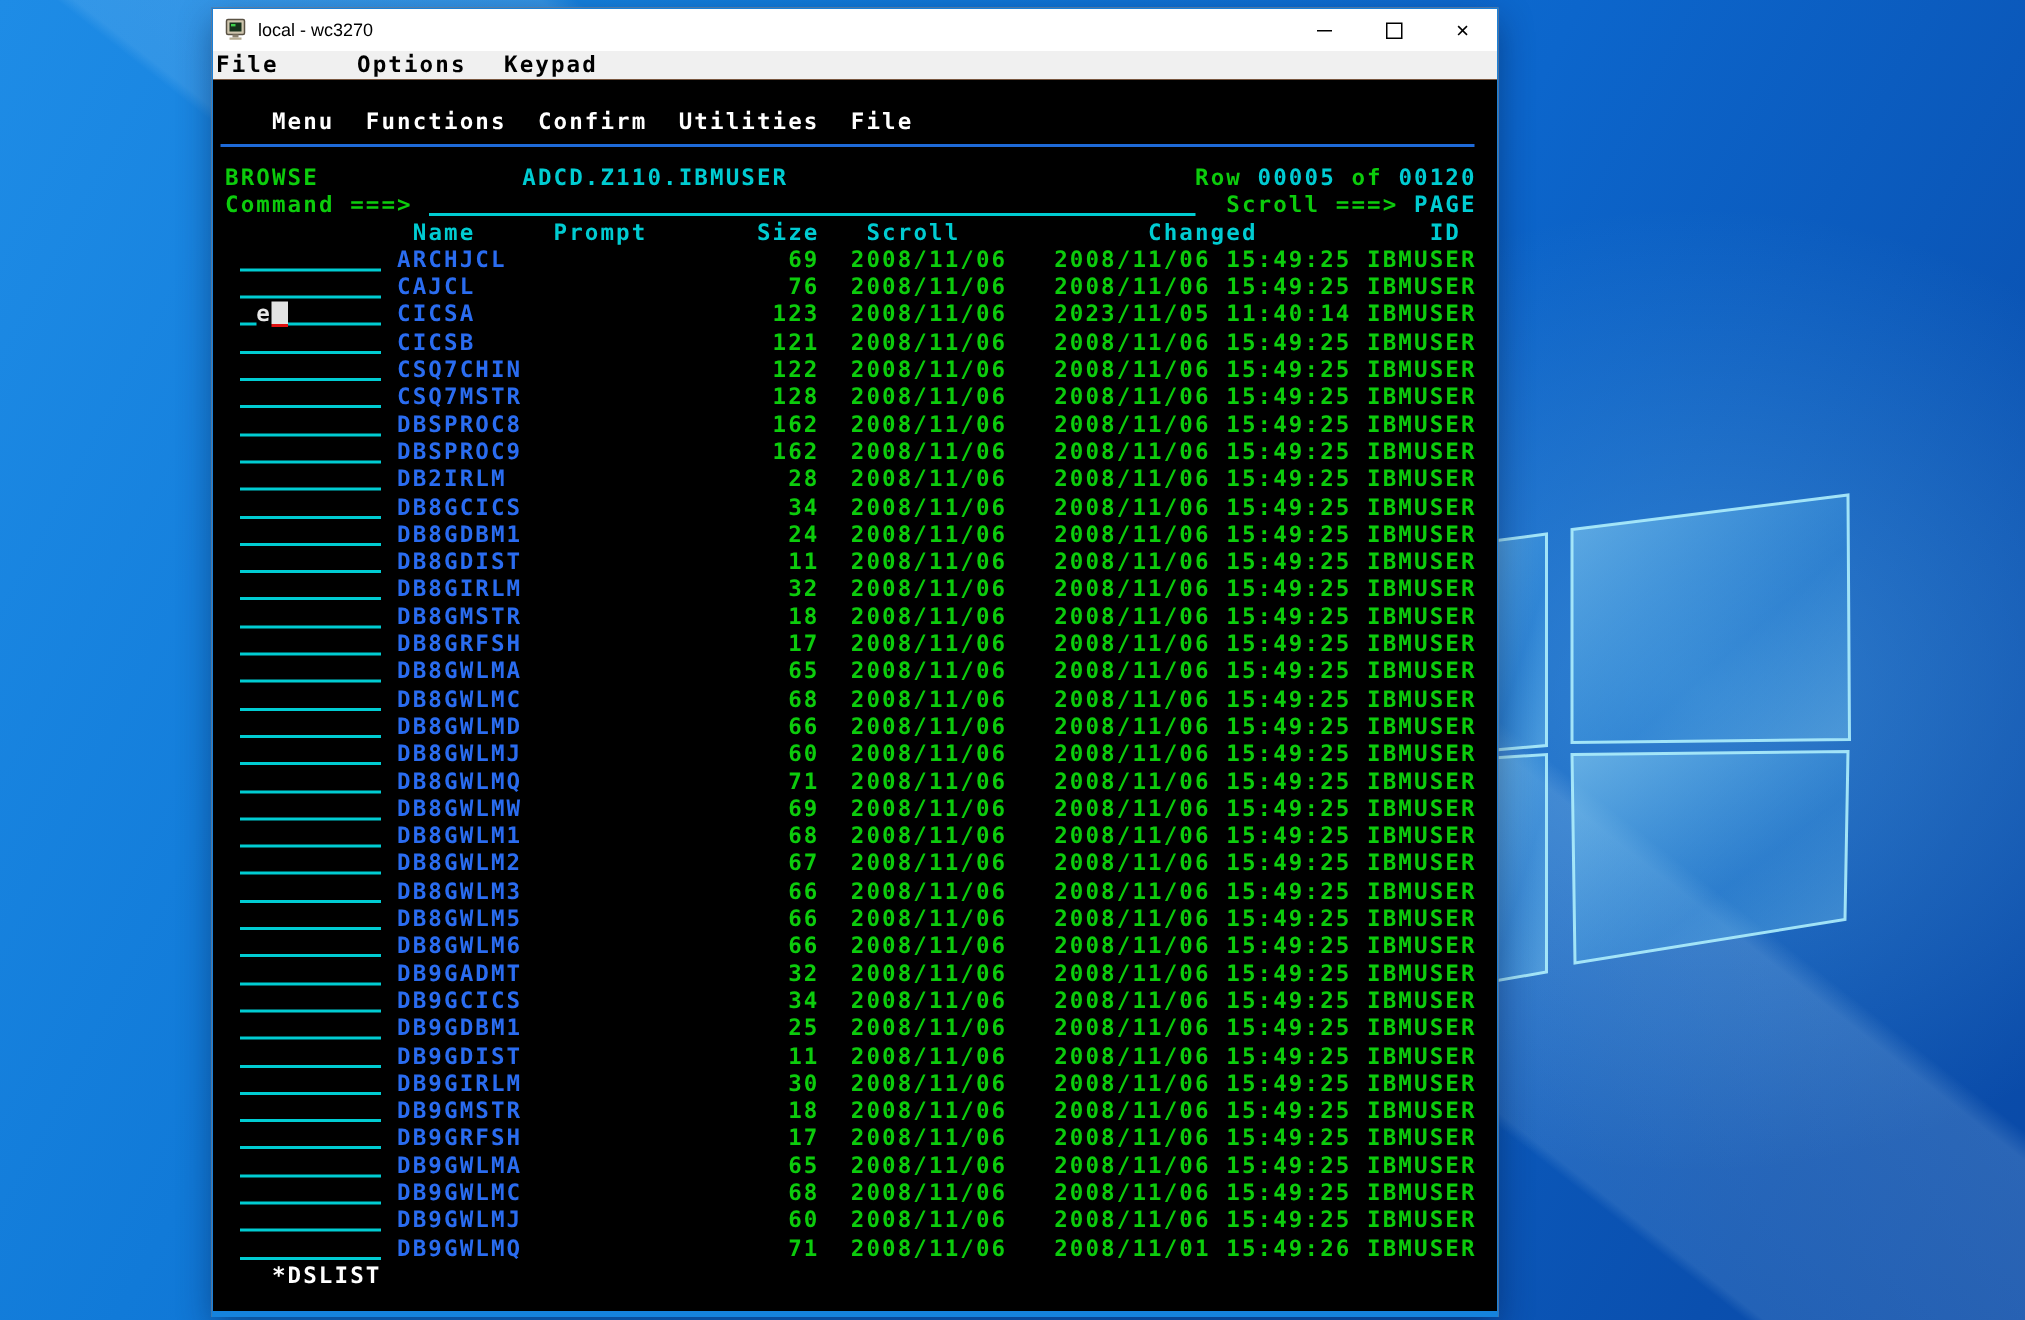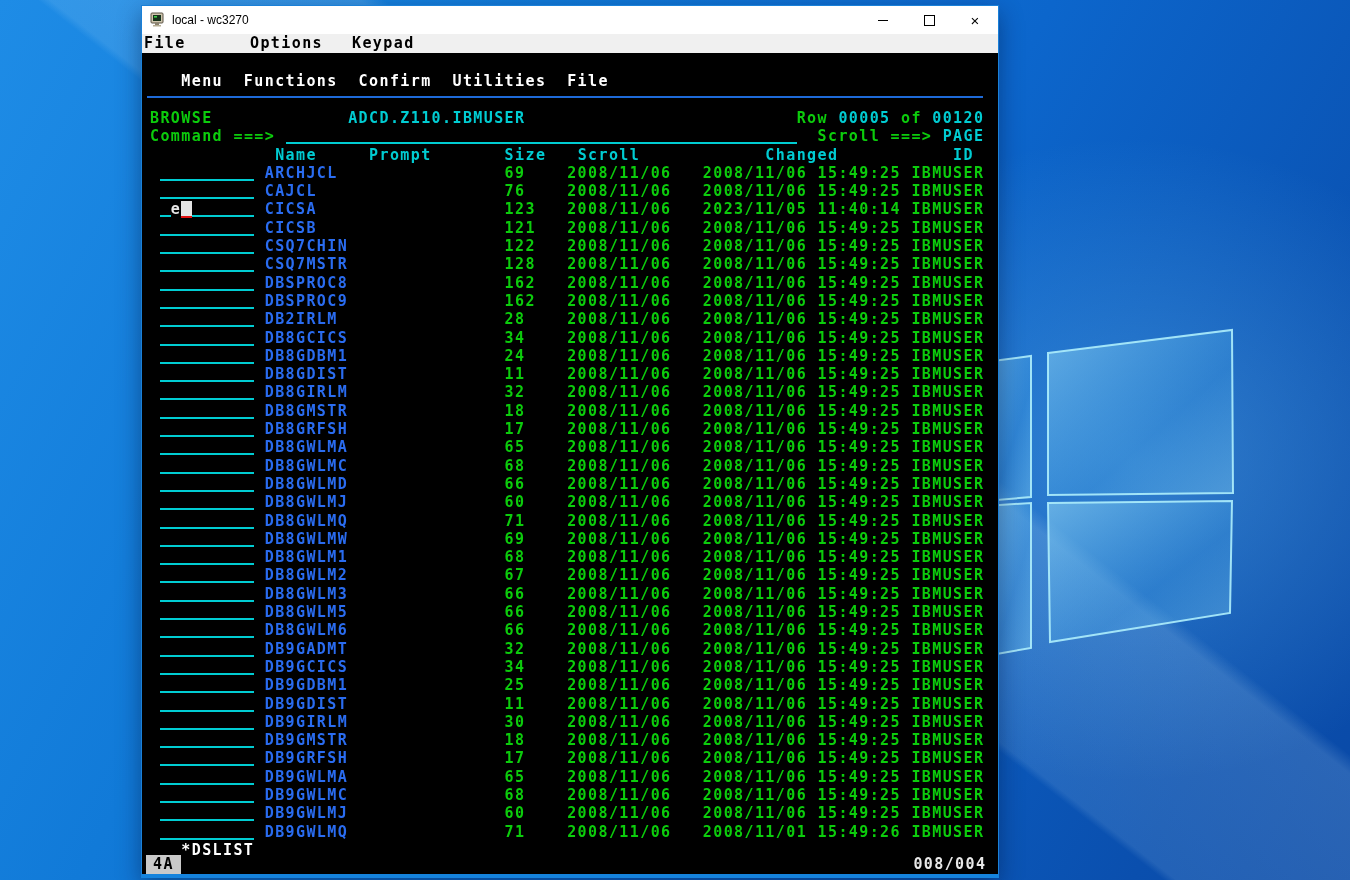--- a/index.html
+++ b/index.html
@@ -45,21 +45,21 @@
   .ufield{position:absolute;height:2px;background:#00ccd2;}
   .cmd-line{top:calc(var(--oy) + 4*var(--rh) + 15px);
             left:calc(var(--ox) + 13*var(--cw));width:calc(49*var(--cw));}
   .trow{position:absolute;left:0;right:0;height:18.3px;
         top:calc(var(--oy) + var(--r)*var(--rh));}
   .trow span{position:absolute;top:0;white-space:pre;}
   .sel-underline{position:absolute;top:15px;height:2px;background:#00ccd2;
         left:calc(var(--ox) + 1*var(--cw));width:calc(9*var(--cw));}
   .seg{position:absolute;top:15px;height:2px;background:#00ccd2;}
   .col-name{left:calc(var(--ox) + 11*var(--cw));color:#2a6cf0;}
-  .col-size{left:calc(var(--ox) + 34*var(--cw));width:calc(4*var(--cw));text-align:left;color:#0ccc0c;}
+  .col-size{left:calc(var(--ox) + 34*var(--cw));width:calc(4*var(--cw));text-align:right;color:#0ccc0c;}
   .col-created{left:calc(var(--ox) + 40*var(--cw));color:#0ccc0c;}
   .col-changed{left:calc(var(--ox) + 53*var(--cw));color:#0ccc0c;}
   .col-id{left:calc(var(--ox) + 73*var(--cw));color:#0ccc0c;}
   .cursor-block{position:absolute;top:1px;height:15px;width:calc(1*var(--cw));background:#e4e4e4;}
   .cursor-red{position:absolute;top:16px;height:2px;width:calc(1*var(--cw));background:#e01010;}
   .typed{color:#e8e8e8;}
   .oia{position:absolute;left:2px;right:2px;top:802px;height:20px;}
   .oia-status{position:absolute;left:2px;top:0;height:19px;line-height:19px;
       background:#c9c9c9;color:#000;padding:0 7px;}
   .oia-cursorpos{position:absolute;left:calc(var(--ox) + 73*var(--cw));top:0;line-height:19px;color:#e8e8e8;}
@@ -104,22 +104,22 @@
           <span class="glyph-max"></span>
         </div>
       <div class="cap-btn">
           <span>×</span>
         </div>
     </div>
   </div>
 
   <div class="menubar">
     <span class="mi" style="left:2px">File</span>
-    <span class="mi" style="left:108px">Options</span>
-    <span class="mi" style="left:210px">Keypad</span>
+    <span class="mi" style="left:96px">Options</span>
+    <span class="mi" style="left:194px">Keypad</span>
   </div>
 
   <div class="term">
 
     <span class="t w" style="--c:3;--r:1">Menu</span>
     <span class="t w" style="--c:9;--r:1">Functions</span>
     <span class="t w" style="--c:20;--r:1">Confirm</span>
     <span class="t w" style="--c:29;--r:1">Utilities</span>
     <span class="t w" style="--c:40;--r:1">File</span>
 
@@ -442,18 +442,14 @@
     <div class="sel-underline"></div>
     <span class="col-name">DB9GWLMQ</span>
     <span class="col-size">71</span>
     <span class="col-created">2008/11/06</span>
     <span class="col-changed">2008/11/01 15:49:26</span>
     <span class="col-id">IBMUSER</span>
   </div>
       </div>
 
     <span class="t w" style="--c:3;--r:43">*DSLIST</span>
-    <div class="oia">
-      <span class="oia-status">4A</span>
-      <span class="oia-cursorpos">008/004</span>
-    </div>
   </div>
 </div>
 
 </body></html>

